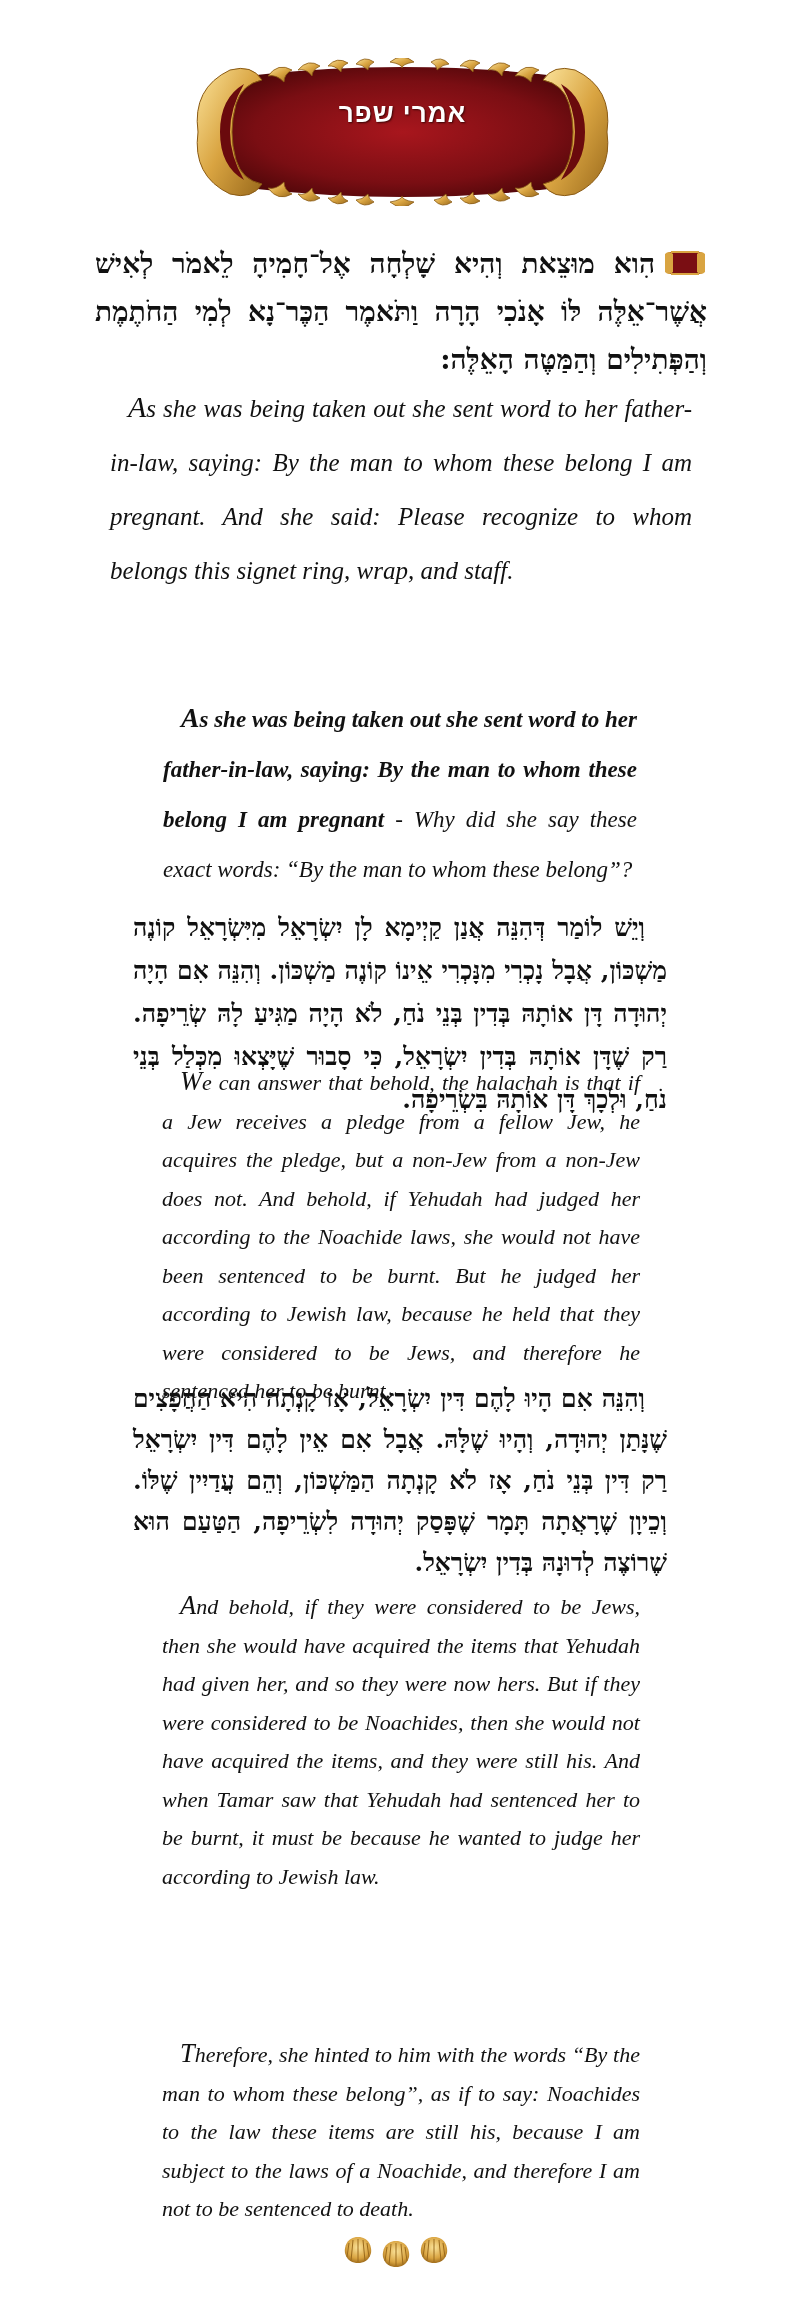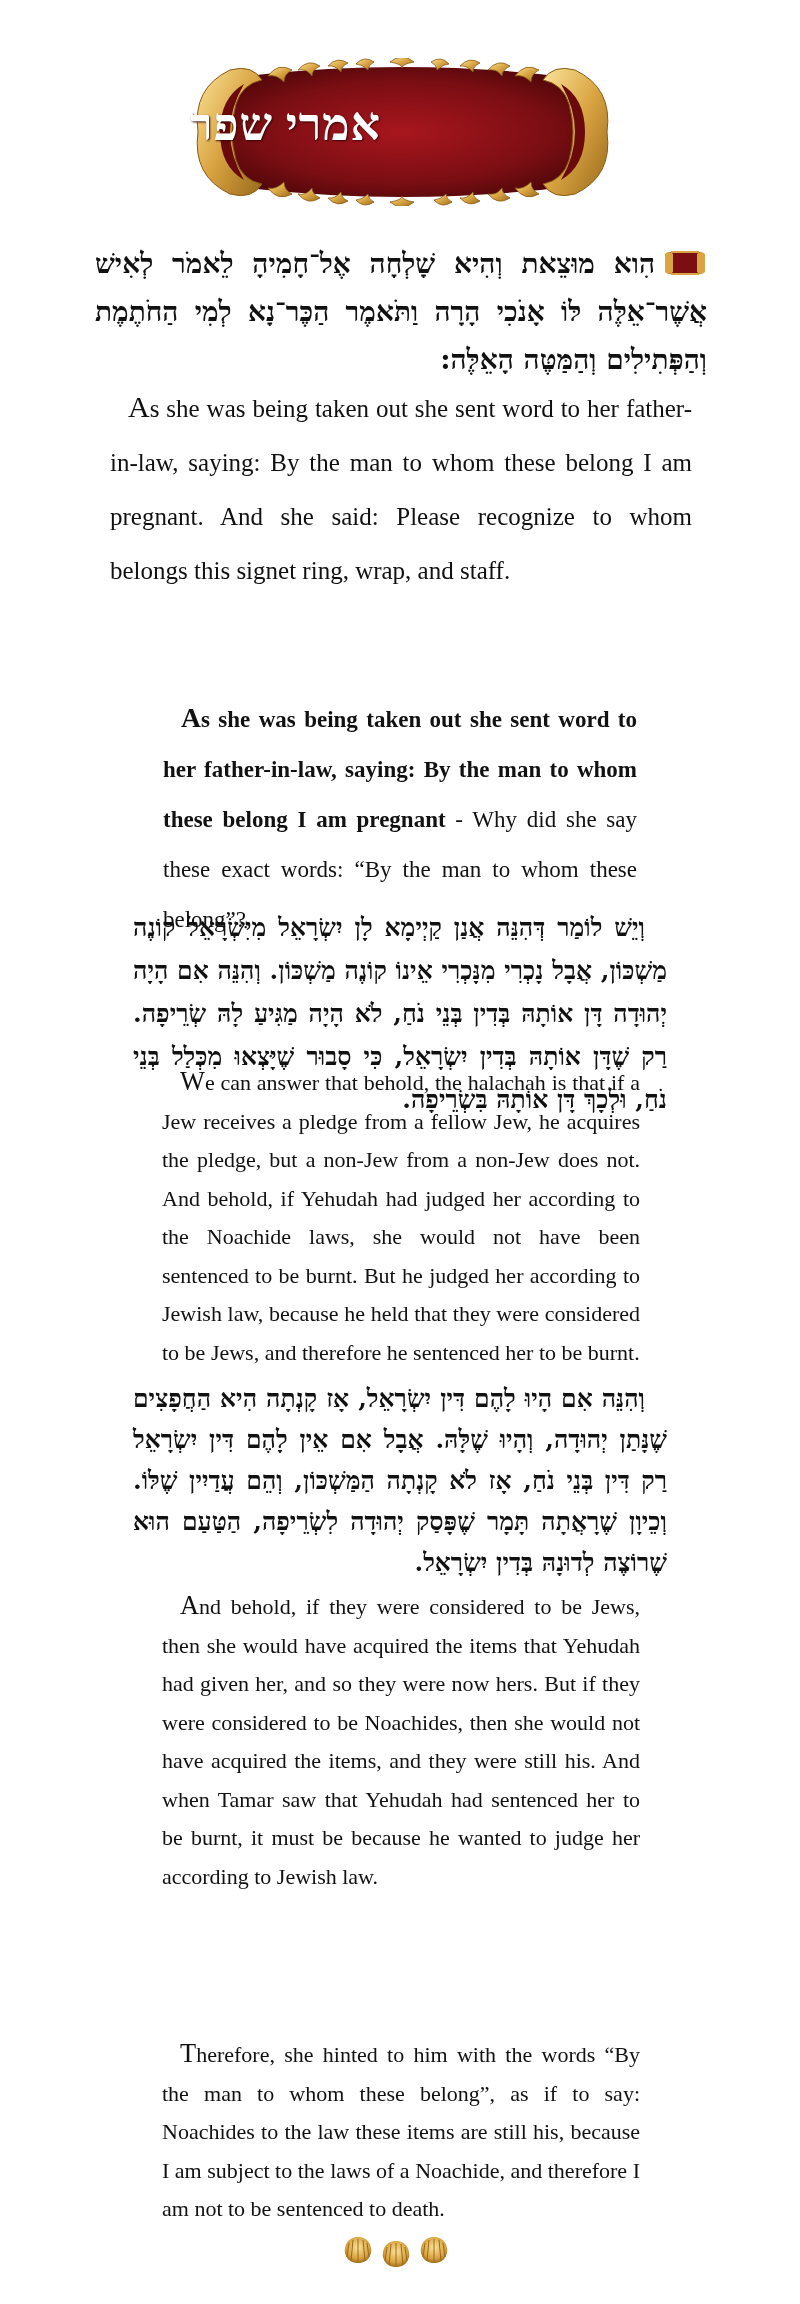--- a/index.html
+++ b/index.html
@@ -14,24 +14,24 @@
 
     
     .banner {
       position: absolute;
       left: 190px; top: 58px;
       width: 425px; height: 148px;
     }
     .banner svg { position: absolute; left: 0; top: 0; }
     .banner-title {
       position: absolute; left: 0; right: 0; top: 40px;
-      text-align: left;
-      font-family: Liberation Serif, serif;
+      text-align: center;
+      font-family: Liberation Sans, sans-serif;
       font-weight: bold;
-      font-size: 46px;
+      font-size: 26px;
       color: #ffffff;
       direction: rtl;
       text-shadow: 1px 1px 2px #3a0505;
       letter-spacing: 1px;
     }
     .banner-sub {
       position: absolute; left: 0; right: 0; top: 87px;
       text-align: center;
       font-family: "DejaVu Sans", sans-serif;
       font-size: 22px;
@@ -47,20 +47,21 @@
       text-align: justify;
       text-align-last: right;
       font-family: "DejaVu Serif", "Liberation Serif", serif;
       font-weight: bold;
       color: #111;
     }
     .eng {
       position: absolute;
       text-align: justify;
       font-family: "Liberation Serif", "DejaVu Serif", serif;
+      font-style: italic;
       color: #111;
     }
     .dropcap { font-size: 1.2em; }
 
     
     .verse {
       left: 95px; width: 612px; top: 240px;
       font-size: 28px; line-height: 48px;
     }
     .verse-badge {

